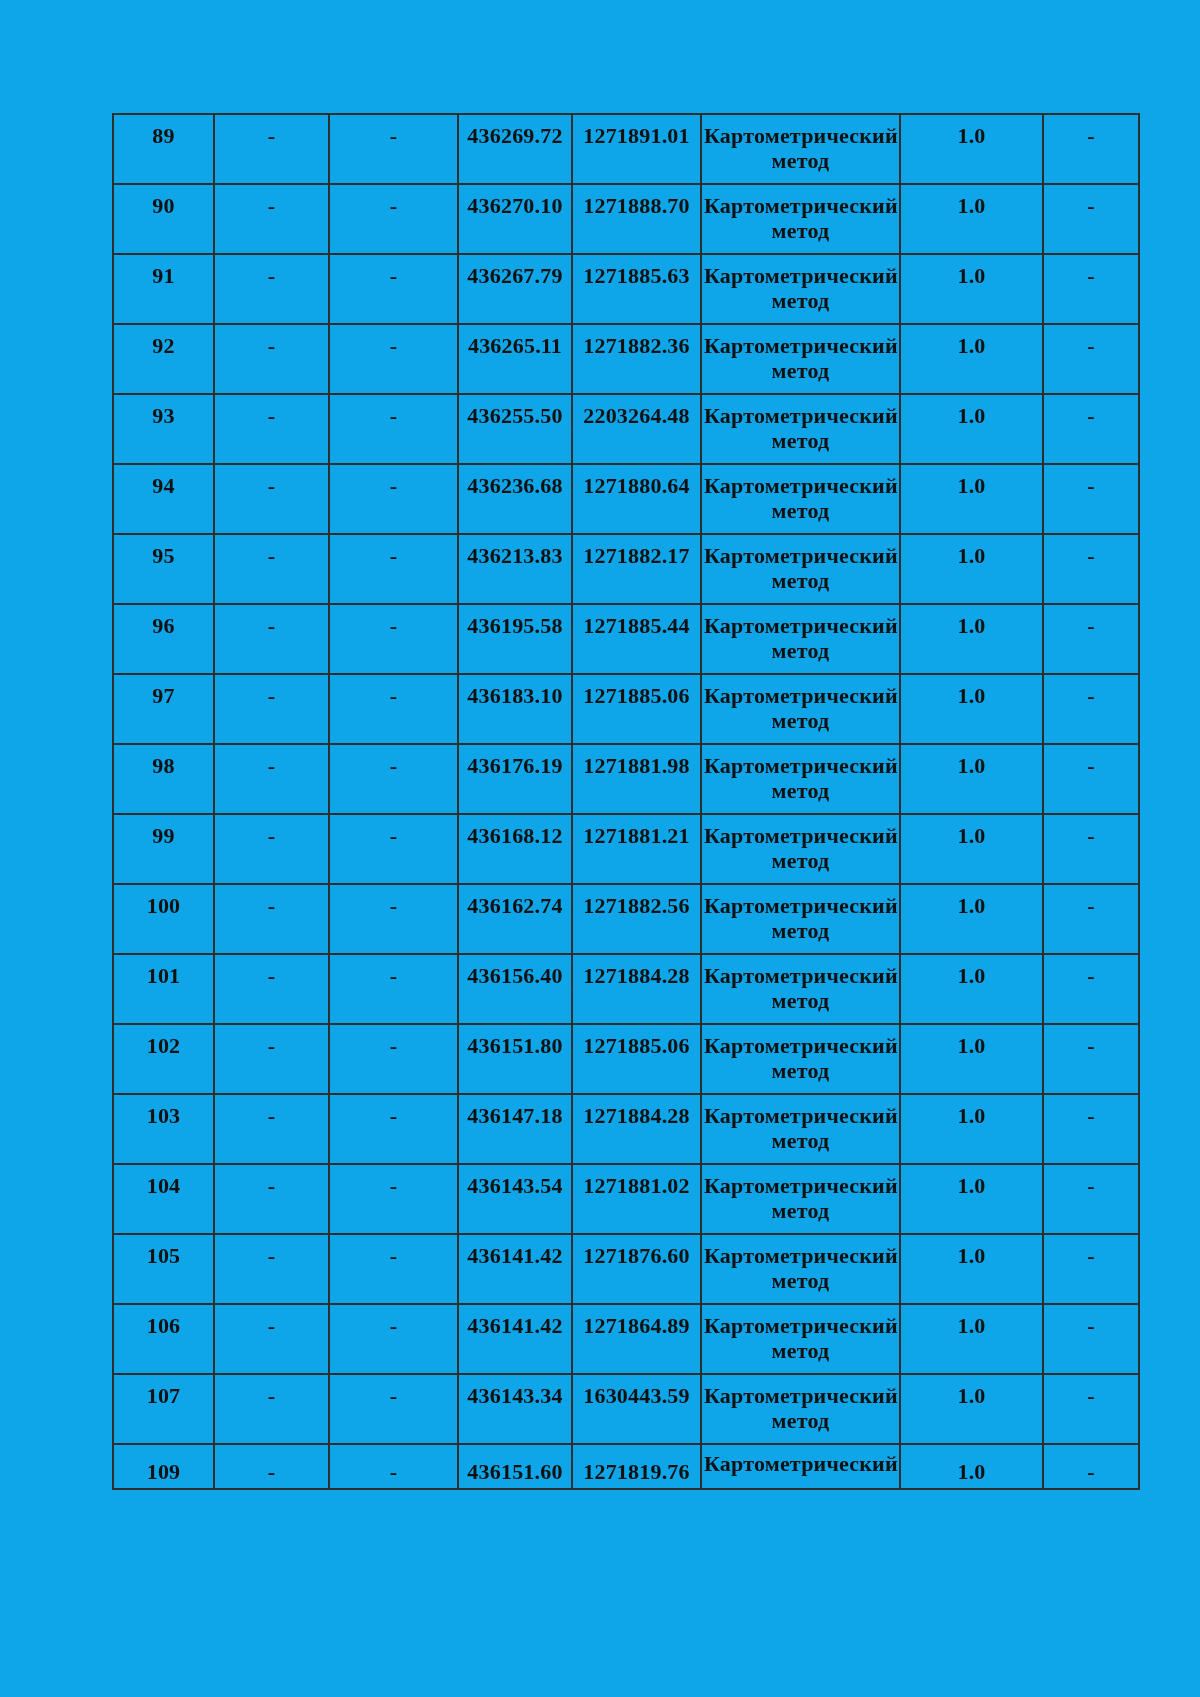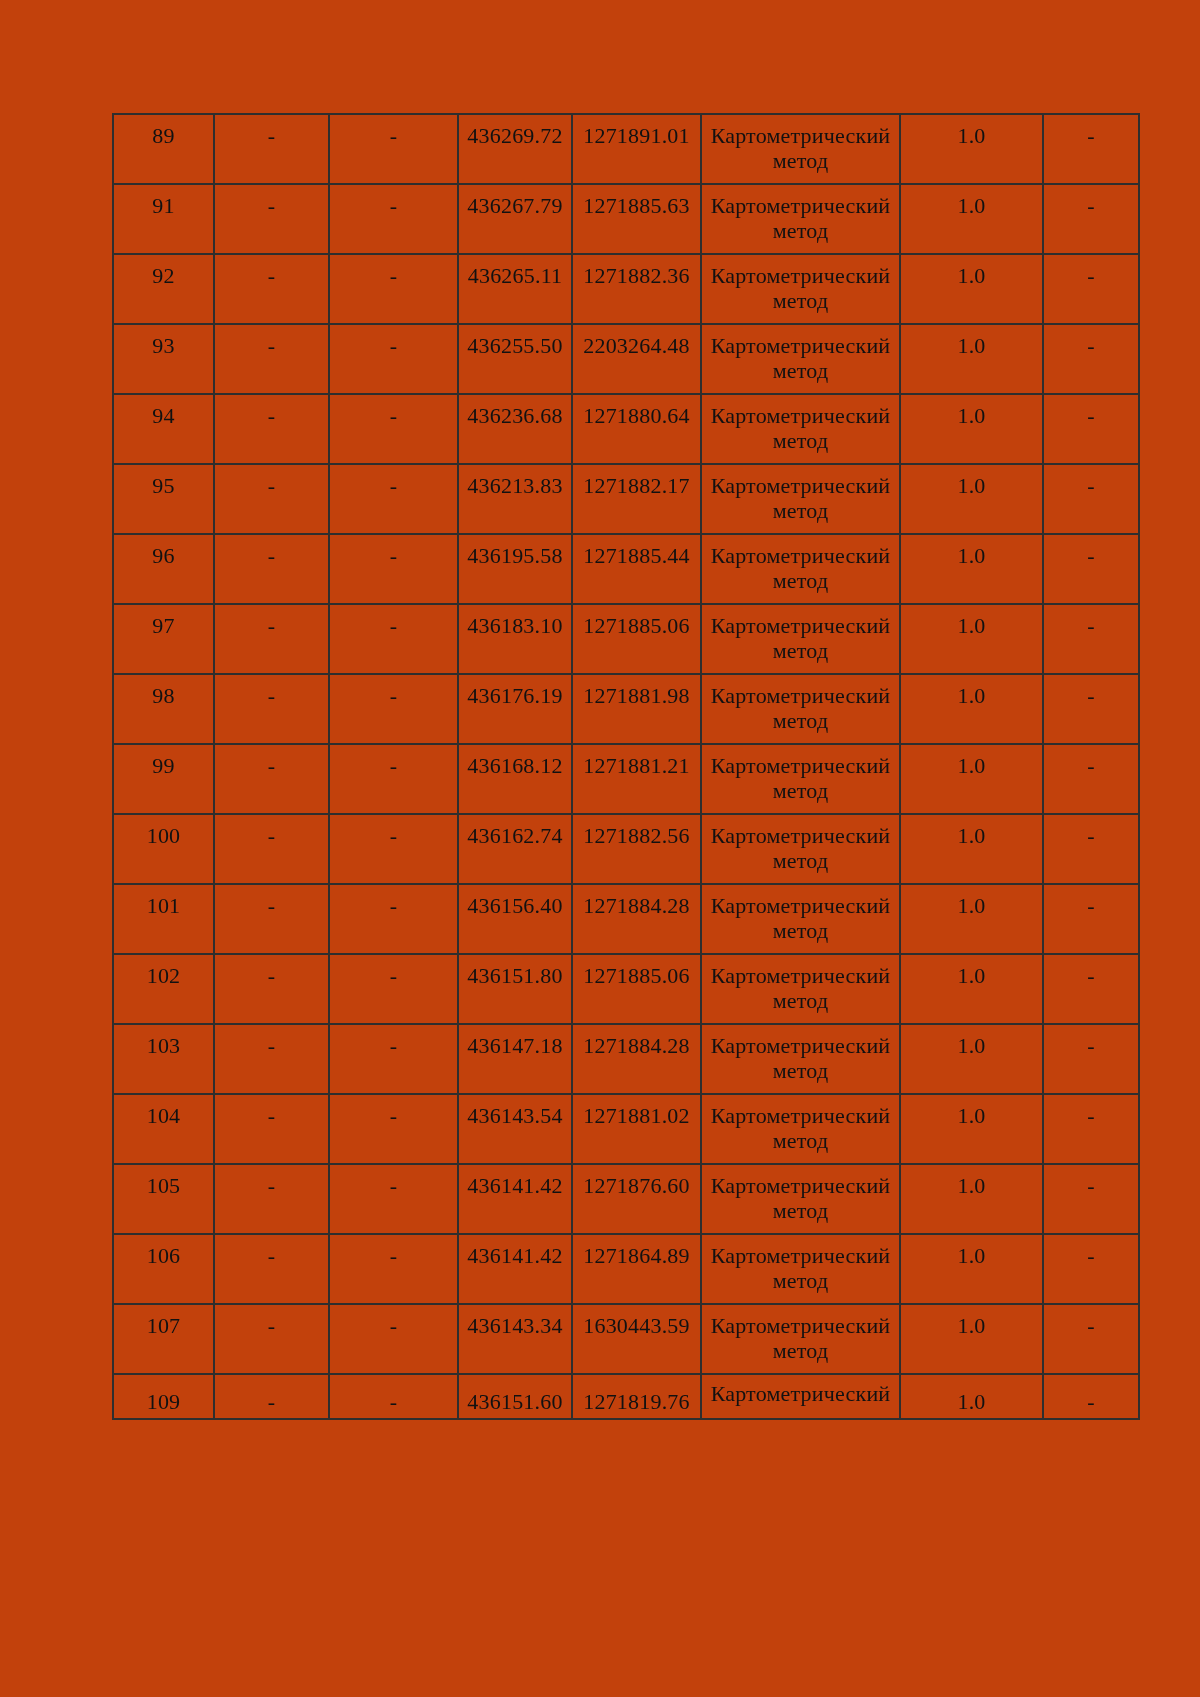--- a/index.html
+++ b/index.html
@@ -4,24 +4,25 @@
 <style>
   html, body {
     margin: 0;
     padding: 0;
     background: #ffffff;
   }
   .page {
     position: relative;
     width: 1200px;
     height: 1697px;
-    background: #c2410c;
+    background: #0ea5e9;
     overflow: hidden;
     font-family: "Liberation Serif", serif;
     color: #111111;
+    font-weight: bold;
   }
   .table-wrap {
     position: absolute;
     left: 112px;
     top: 113px;
     width: 1026px;
   }
   table.coord-table {
     border-collapse: collapse;
     table-layout: fixed;
@@ -76,20 +77,30 @@
             <td>89</td>
             <td>-</td>
             <td>-</td>
             <td>436269.72</td>
             <td>1271891.01</td>
             <td class="method-cell">Картометрический метод</td>
             <td>1.0</td>
             <td>-</td>
           </tr>
           <tr>
+            <td>90</td>
+            <td>-</td>
+            <td>-</td>
+            <td>436270.10</td>
+            <td>1271888.70</td>
+            <td class="method-cell">Картометрический метод</td>
+            <td>1.0</td>
+            <td>-</td>
+          </tr>
+          <tr>
             <td>91</td>
             <td>-</td>
             <td>-</td>
             <td>436267.79</td>
             <td>1271885.63</td>
             <td class="method-cell">Картометрический метод</td>
             <td>1.0</td>
             <td>-</td>
           </tr>
           <tr>

